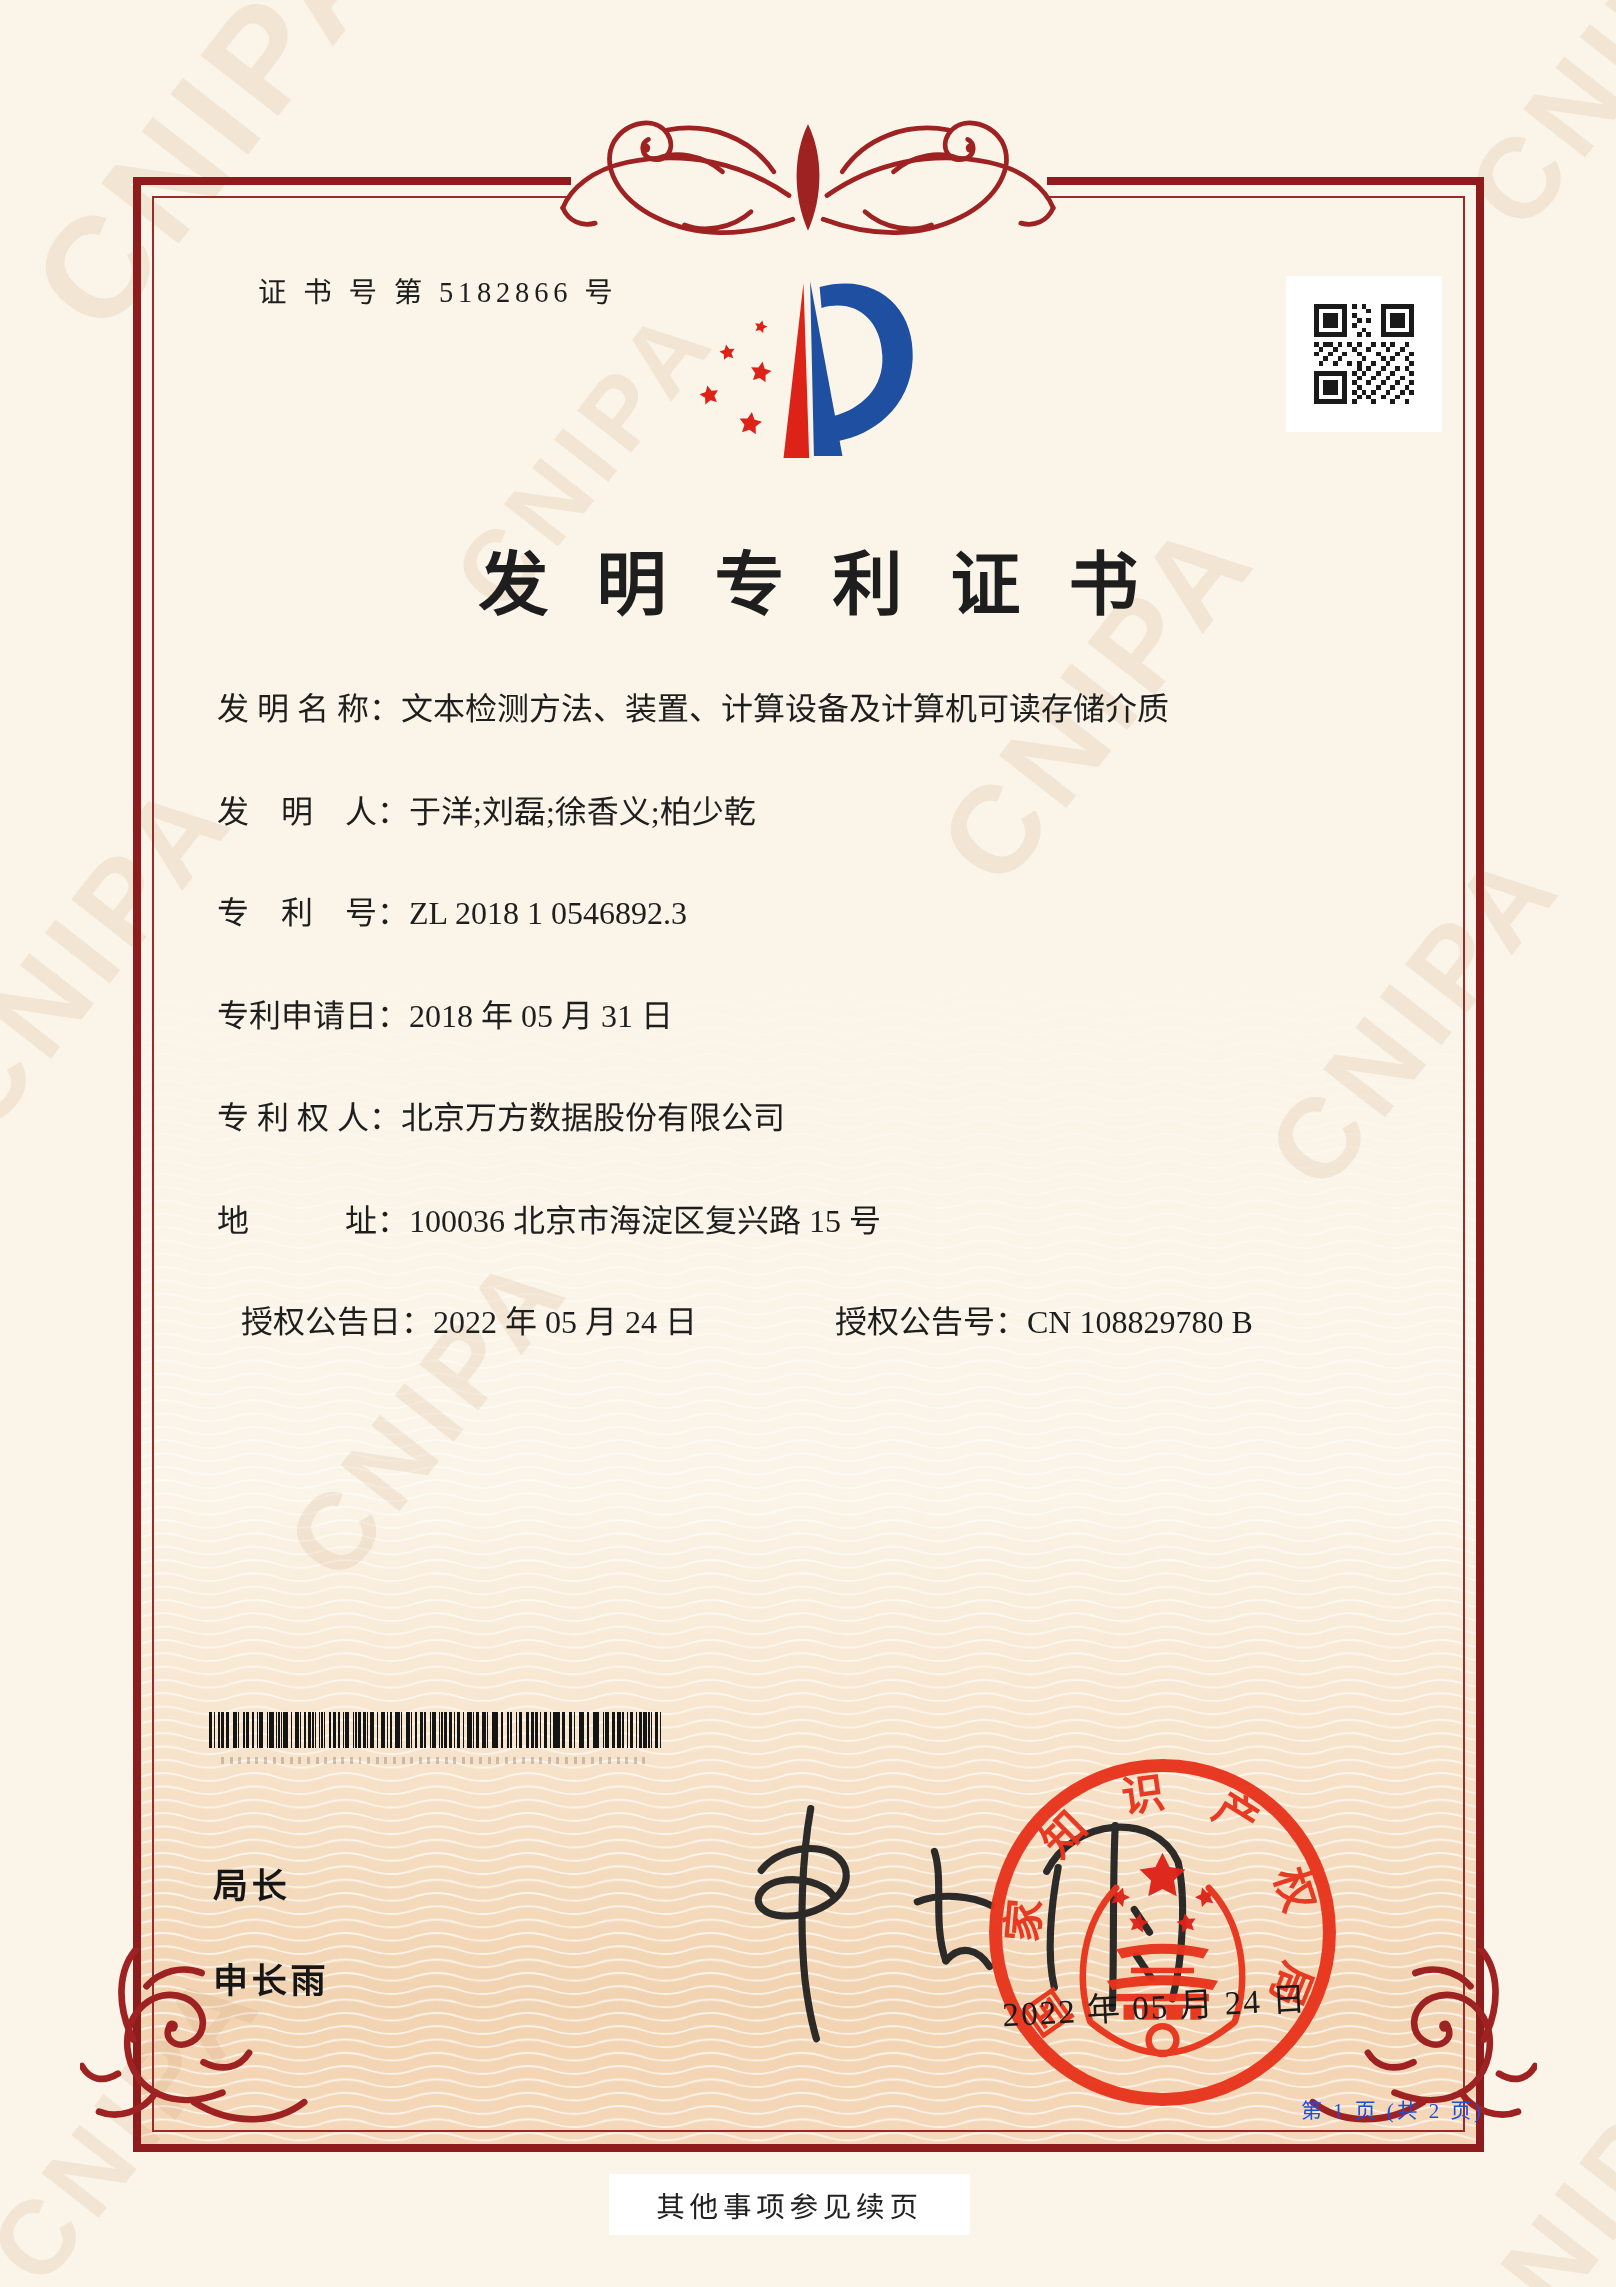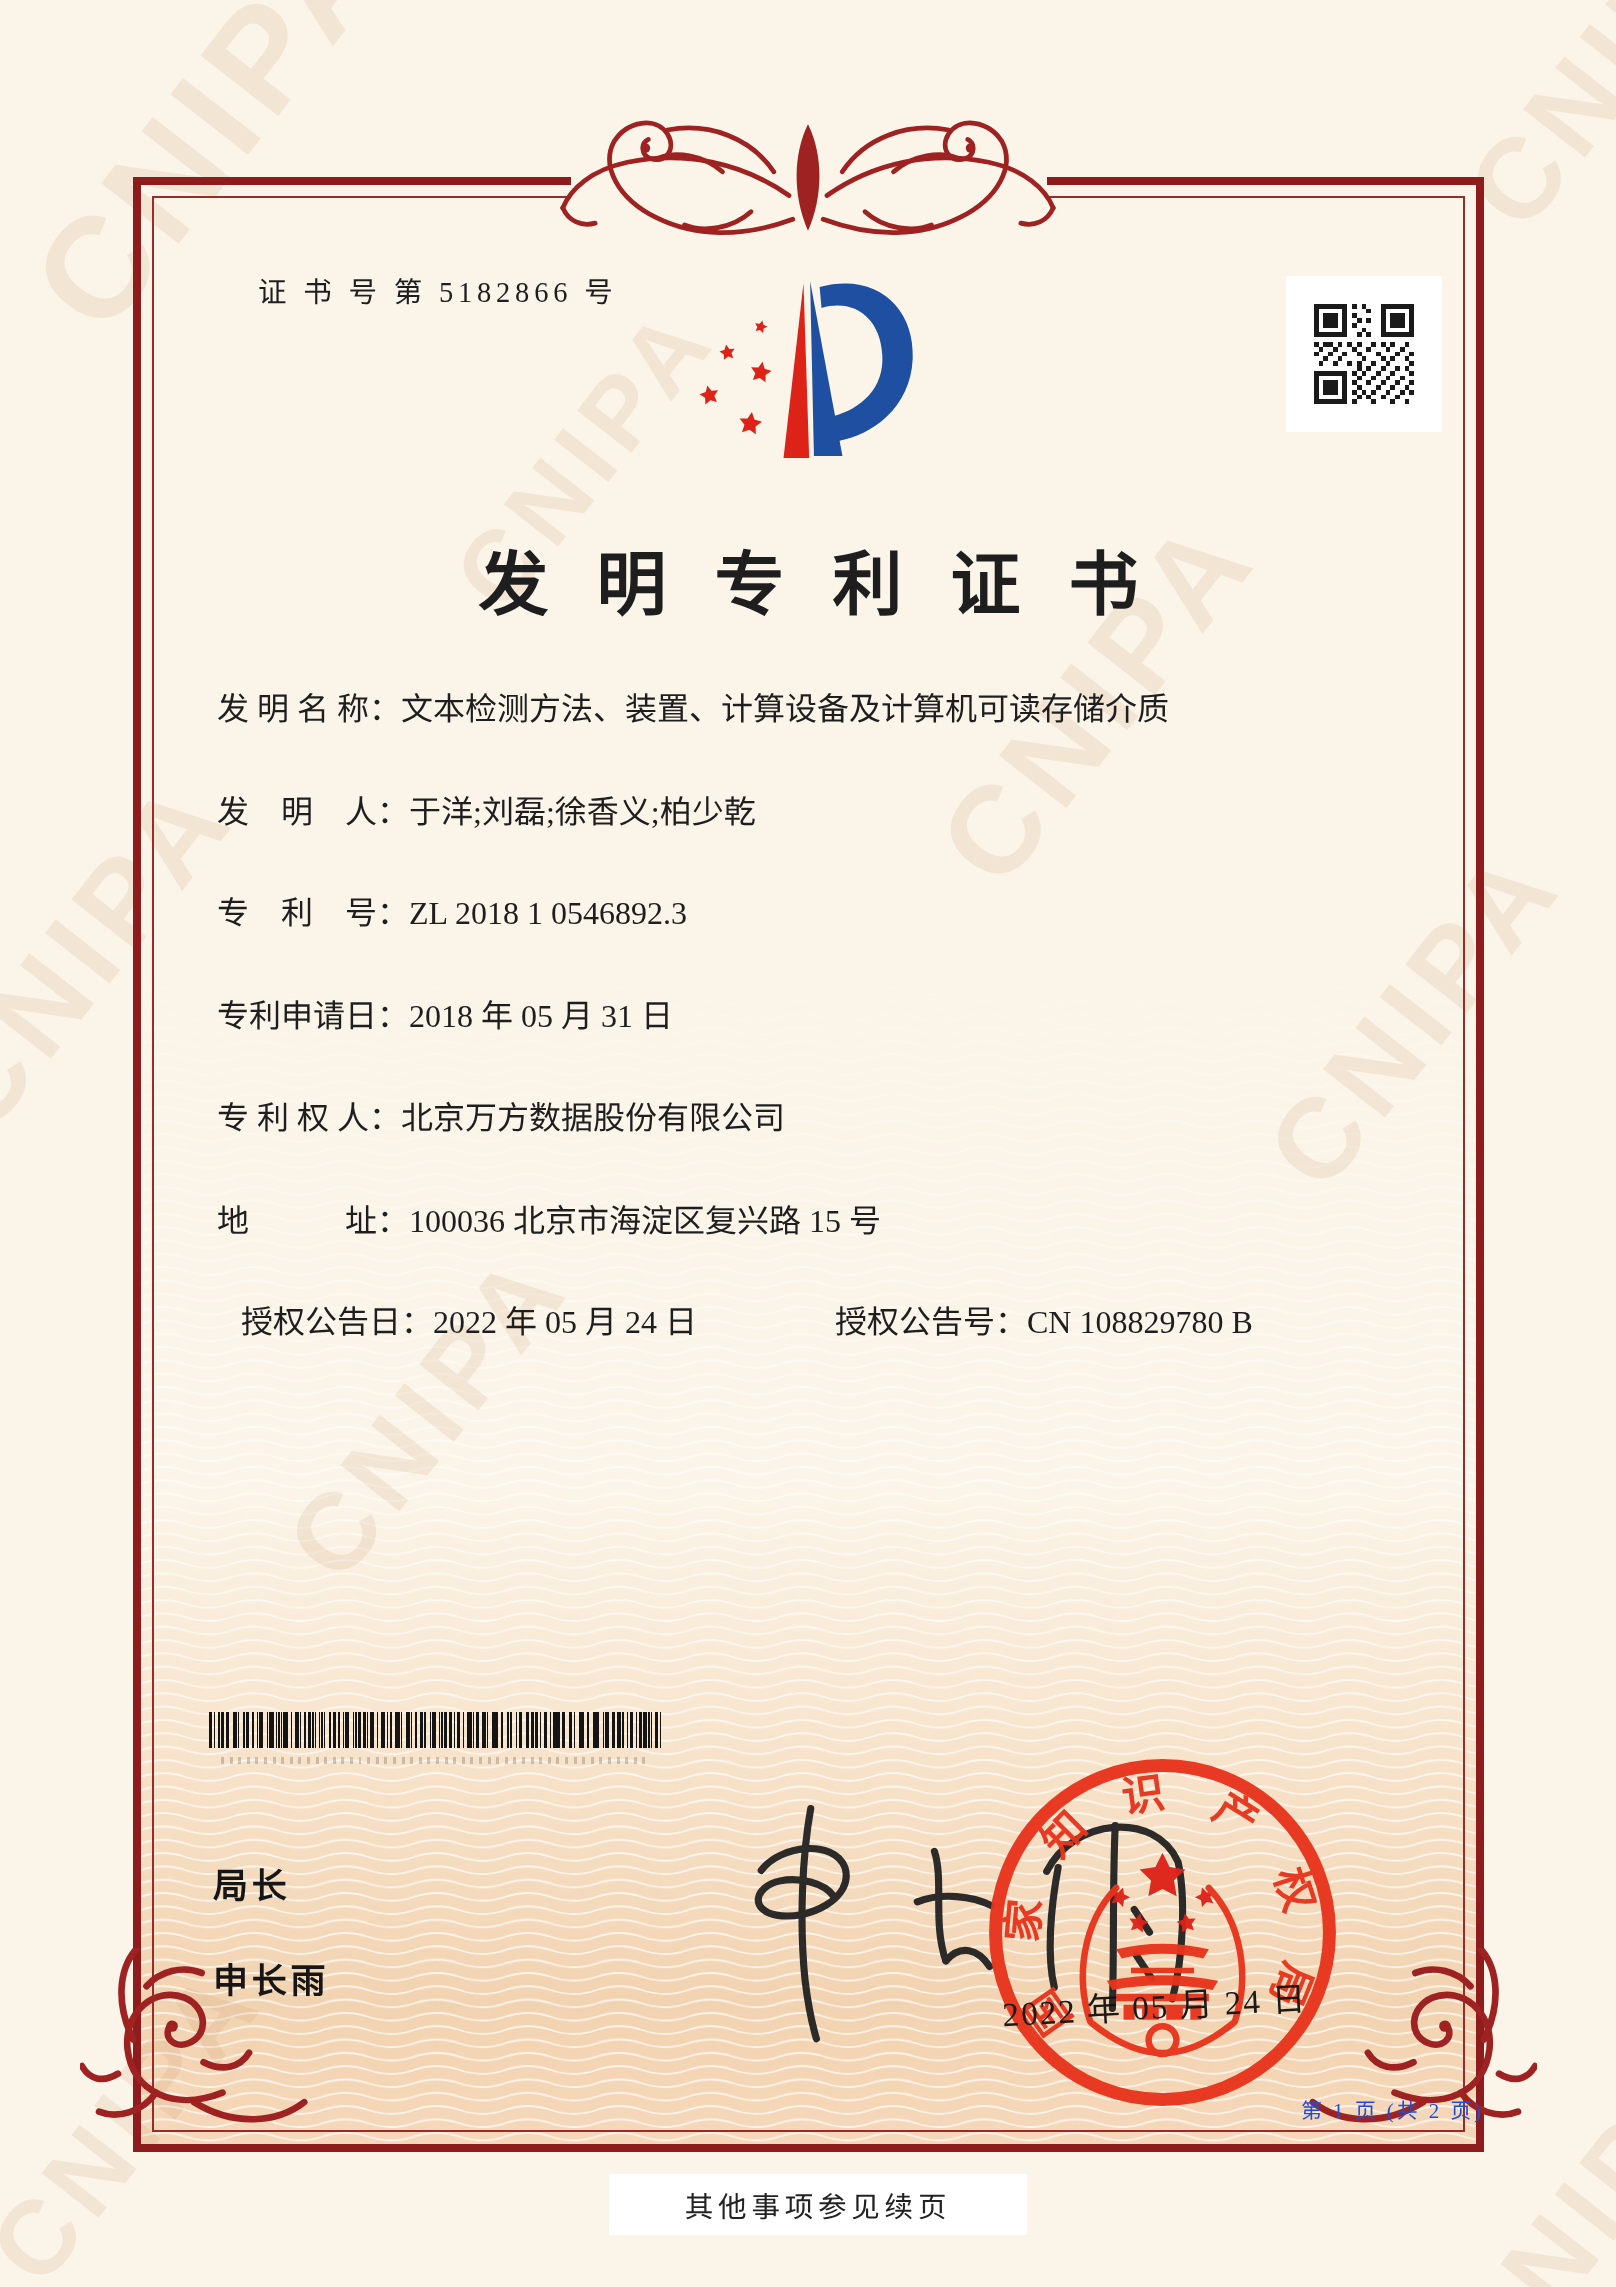--- a/index.html
+++ b/index.html
@@ -90,21 +90,21 @@
   .director-name{top:1952px;}
   .signature{position:absolute;left:647px;top:1780px;width:552px;height:295px;}
   
   .seal{position:absolute;left:977px;top:1747px;width:371px;height:371px;opacity:.96;}
   
   .page-footer{
     position:absolute;left:133px;top:2094px;width:1351px;
     text-align:right;font-size:21px;letter-spacing:2.9px;color:#1d4ed8;
   }
   .note{
-    position:absolute;left:609px;top:2174px;width:418px;height:61px;
+    position:absolute;left:609px;top:2174px;width:361px;height:61px;
     background:#ffffff;display:flex;align-items:center;justify-content:center;
     font-size:28.5px;letter-spacing:4.8px;color:#222;
   }
 </style>
 </head>
 <body>
 
 <div class="page">
 
   <div class="peach"></div>

